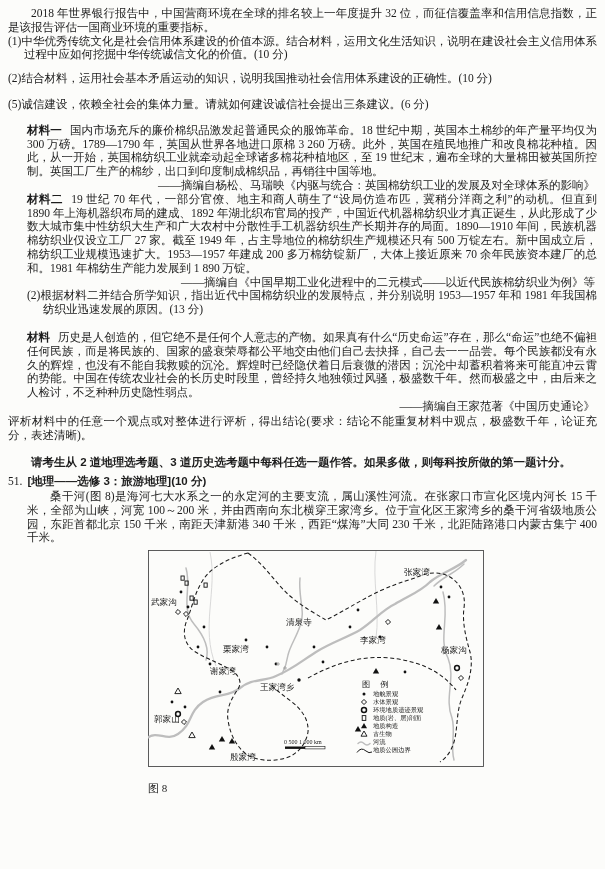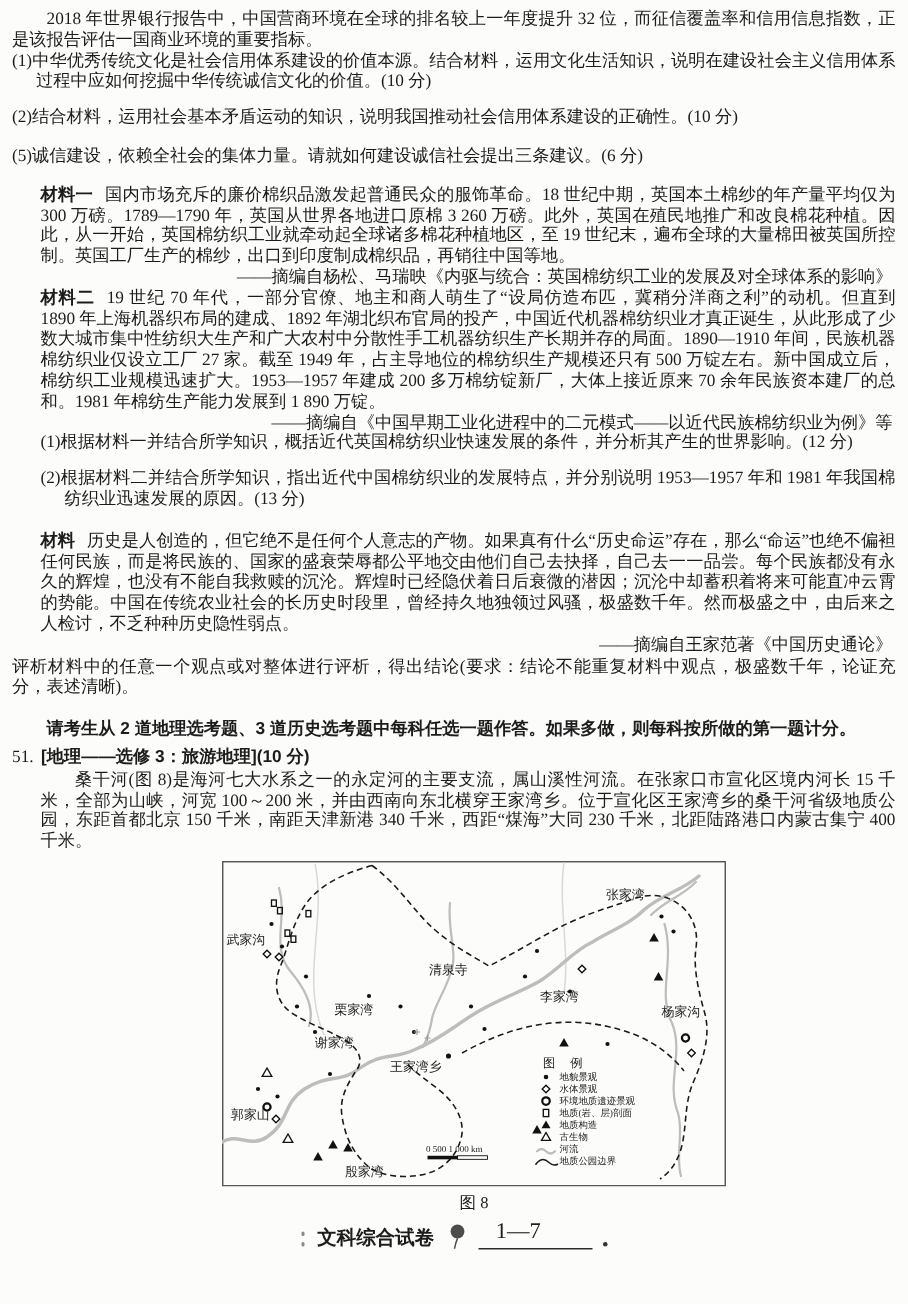--- a/index.html
+++ b/index.html
@@ -37,21 +37,21 @@
   .boundary{fill:none;stroke:#1a1a1a;stroke-width:1.05;stroke-dasharray:4 2.6;stroke-linejoin:round;}
   .icon-fill{fill:#111;stroke:none;}
   .icon-open{fill:none;stroke:#111;stroke-width:0.9;}
   .icon-bold{fill:none;stroke:#111;stroke-width:1.5;}
   .cross{stroke:#9a9a9a;stroke-width:0.8;}
   svg text{font-family:"Liberation Serif","DejaVu Serif",serif;fill:#1a1a1a;}
   .map-label{font-size:8.6px;}
   .legend-title{font-size:8.2px;letter-spacing:4px;}
   .legend-label{font-size:6.3px;}
   .scale-text{font-size:6px;}
-  .fig-caption{text-align:center;font-size:11px;margin-top:5px;}
+  .fig-caption{text-align:left;font-size:11px;margin-top:15px;}
   
   .footer{margin-top:3px;display:flex;justify-content:center;align-items:flex-end;gap:7px;}
   .ink-dots{width:4px;height:12px;position:relative;}
   .ink-dots::before,.ink-dots::after{content:"";position:absolute;left:0;width:2.5px;height:2.5px;border-radius:50%;background:#8a8a8a;}
   .ink-dots::before{top:0;}
   .ink-dots::after{top:7px;}
   .footer-title{font-family:"Liberation Sans","DejaVu Sans",sans-serif;font-weight:bold;font-size:13px;}
   .pin{display:inline-block;line-height:0;}
   .pagenum-wrap{border-bottom:1px solid #2a2a2a;padding:0 34px 2px 12px;}
   .pagenum{font-size:15px;}
@@ -68,21 +68,20 @@
     <p class="hang16 mb12">(2)结合材料，运用社会基本矛盾运动的知识，说明我国推动社会信用体系建设的正确性。(10 分)</p>
     <p class="hang16">(5)诚信建设，依赖全社会的集体力量。请就如何建设诚信社会提出三条建议。(6 分)</p>
   </section>
 
   <section id="q41">
     <div class="qbody">
       <p class="para"><span class="mat-label">材料一</span><span>国内市场充斥的廉价棉织品激发起普通民众的服饰革命。18 世纪中期，英国本土棉纱的年产量平均仅为 300 万磅。1789—1790 年，英国从世界各地进口原棉 3 260 万磅。此外，英国在殖民地推广和改良棉花种植。因此，从一开始，英国棉纺织工业就牵动起全球诸多棉花种植地区，至 19 世纪末，遍布全球的大量棉田被英国所控制。英国工厂生产的棉纱，出口到印度制成棉织品，再销往中国等地。</span></p>
       <p class="source">——摘编自杨松、马瑞映《内驱与统合：英国棉纺织工业的发展及对全球体系的影响》</p>
       <p class="para"><span class="mat-label">材料二</span><span>19 世纪 70 年代，一部分官僚、地主和商人萌生了“设局仿造布匹，冀稍分洋商之利”的动机。但直到 1890 年上海机器织布局的建成、1892 年湖北织布官局的投产，中国近代机器棉纺织业才真正诞生，从此形成了少数大城市集中性纺织大生产和广大农村中分散性手工机器纺织生产长期并存的局面。1890—1910 年间，民族机器棉纺织业仅设立工厂 27 家。截至 1949 年，占主导地位的棉纺织生产规模还只有 500 万锭左右。新中国成立后，棉纺织工业规模迅速扩大。1953—1957 年建成 200 多万棉纺锭新厂，大体上接近原来 70 余年民族资本建厂的总和。1981 年棉纺生产能力发展到 1 890 万锭。</span></p>
       <p class="source">——摘编自《中国早期工业化进程中的二元模式——以近代民族棉纺织业为例》等</p>
-      <p class="hang16 mb10">(1)根据材料一并结合所学知识，概括近代英国棉纺织业快速发展的条件，并分析其产生的世界影响。(12 分)</p>
       <p class="hang16">(2)根据材料二并结合所学知识，指出近代中国棉纺织业的发展特点，并分别说明 1953—1957 年和 1981 年我国棉纺织业迅速发展的原因。(13 分)</p>
     </div>
   </section>
 
   <section id="q42">
     <div class="qbody">
       <p class="para"><span class="mat-label">材料</span><span>历史是人创造的，但它绝不是任何个人意志的产物。如果真有什么“历史命运”存在，那么“命运”也绝不偏袒任何民族，而是将民族的、国家的盛衰荣辱都公平地交由他们自己去抉择，自己去一一品尝。每个民族都没有永久的辉煌，也没有不能自我救赎的沉沦。辉煌时已经隐伏着日后衰微的潜因；沉沦中却蓄积着将来可能直冲云霄的势能。中国在传统农业社会的长历史时段里，曾经持久地独领过风骚，极盛数千年。然而极盛之中，由后来之人检讨，不乏种种历史隐性弱点。</span></p>
       <p class="source">——摘编自王家范著《中国历史通论》</p>
     </div>
     <p class="task">评析材料中的任意一个观点或对整体进行评析，得出结论(要求：结论不能重复材料中观点，极盛数千年，论证充分，表述清晰)。</p>
@@ -213,26 +212,14 @@
 
       <g>
         <text class="scale-text" x="136" y="194">0   500 1 000 km</text>
         <rect x="137" y="196.5" width="20" height="2.4" fill="#111"></rect>
         <rect x="157" y="196.5" width="20" height="2.4" fill="none" stroke="#111" stroke-width="0.6"></rect>
       </g>
     </svg>
     <div class="fig-caption">图 8</div>
   </div>
 
-  <div class="footer">
-    <span class="ink-dots"></span>
-    <span class="footer-title">文科综合试卷</span>
-    <span class="pin">
-      <svg width="15" height="17" viewBox="0 0 15 17">
-          <circle cx="8" cy="5" r="4.6" fill="#4d4d4d"></circle>
-          <path d="M8 9.6 C 7,12 6.4,14 6,16.5" stroke="#4d4d4d" stroke-width="1" fill="none"></path>
-        </svg>
-    </span>
-    <span class="pagenum-wrap"><span class="pagenum">1—7</span></span>
-    <span class="end-dot"></span>
-  </div>
 
 </div>
 
 </body></html>

